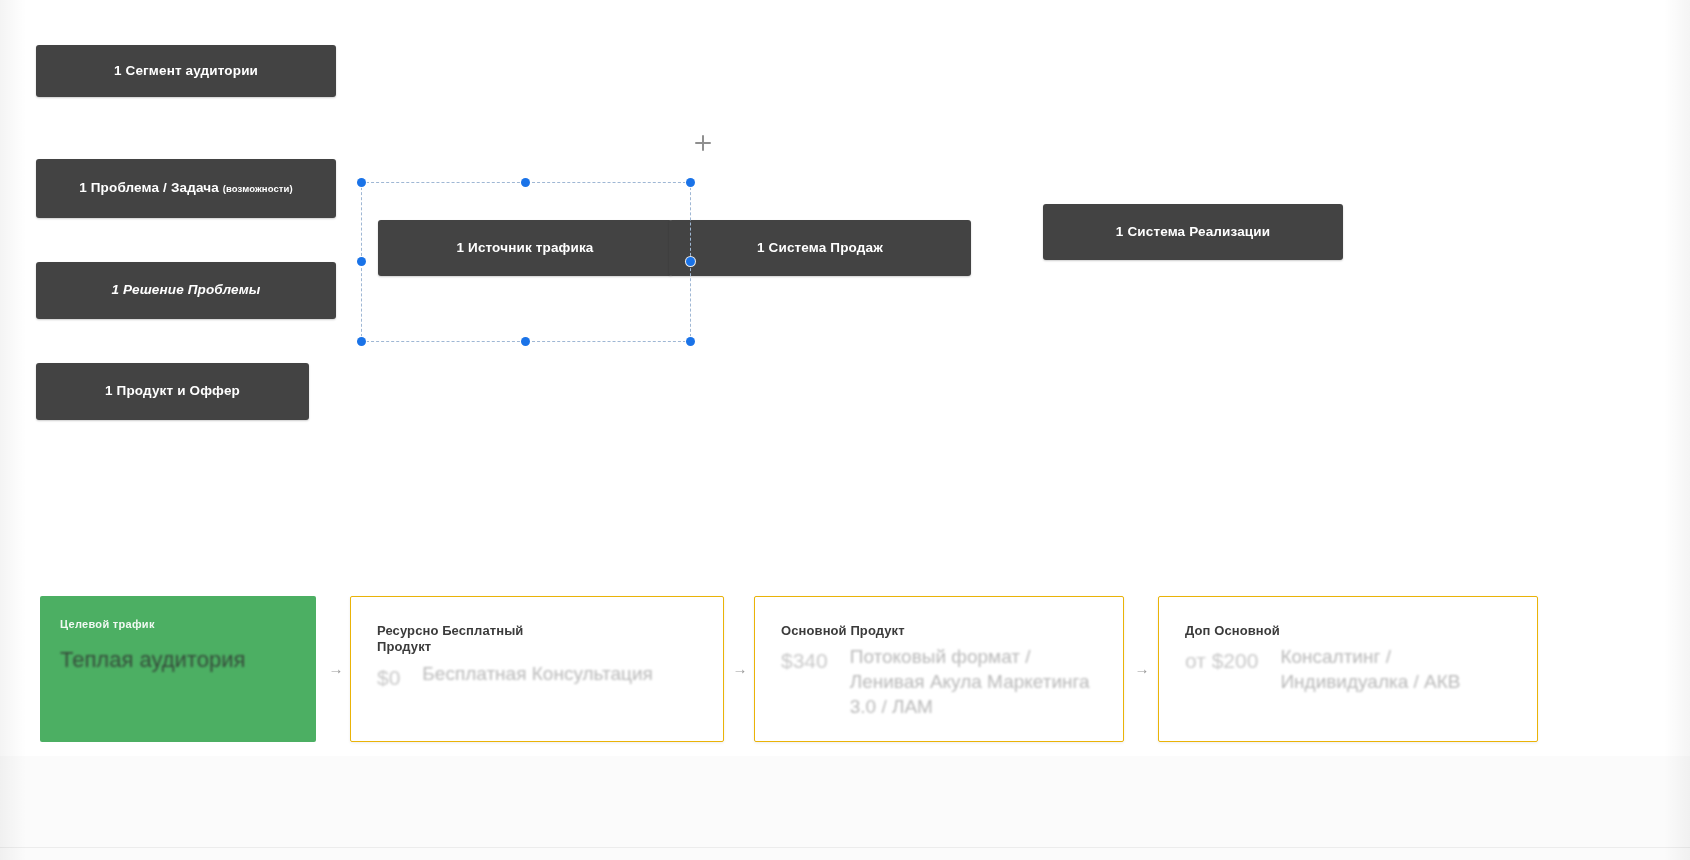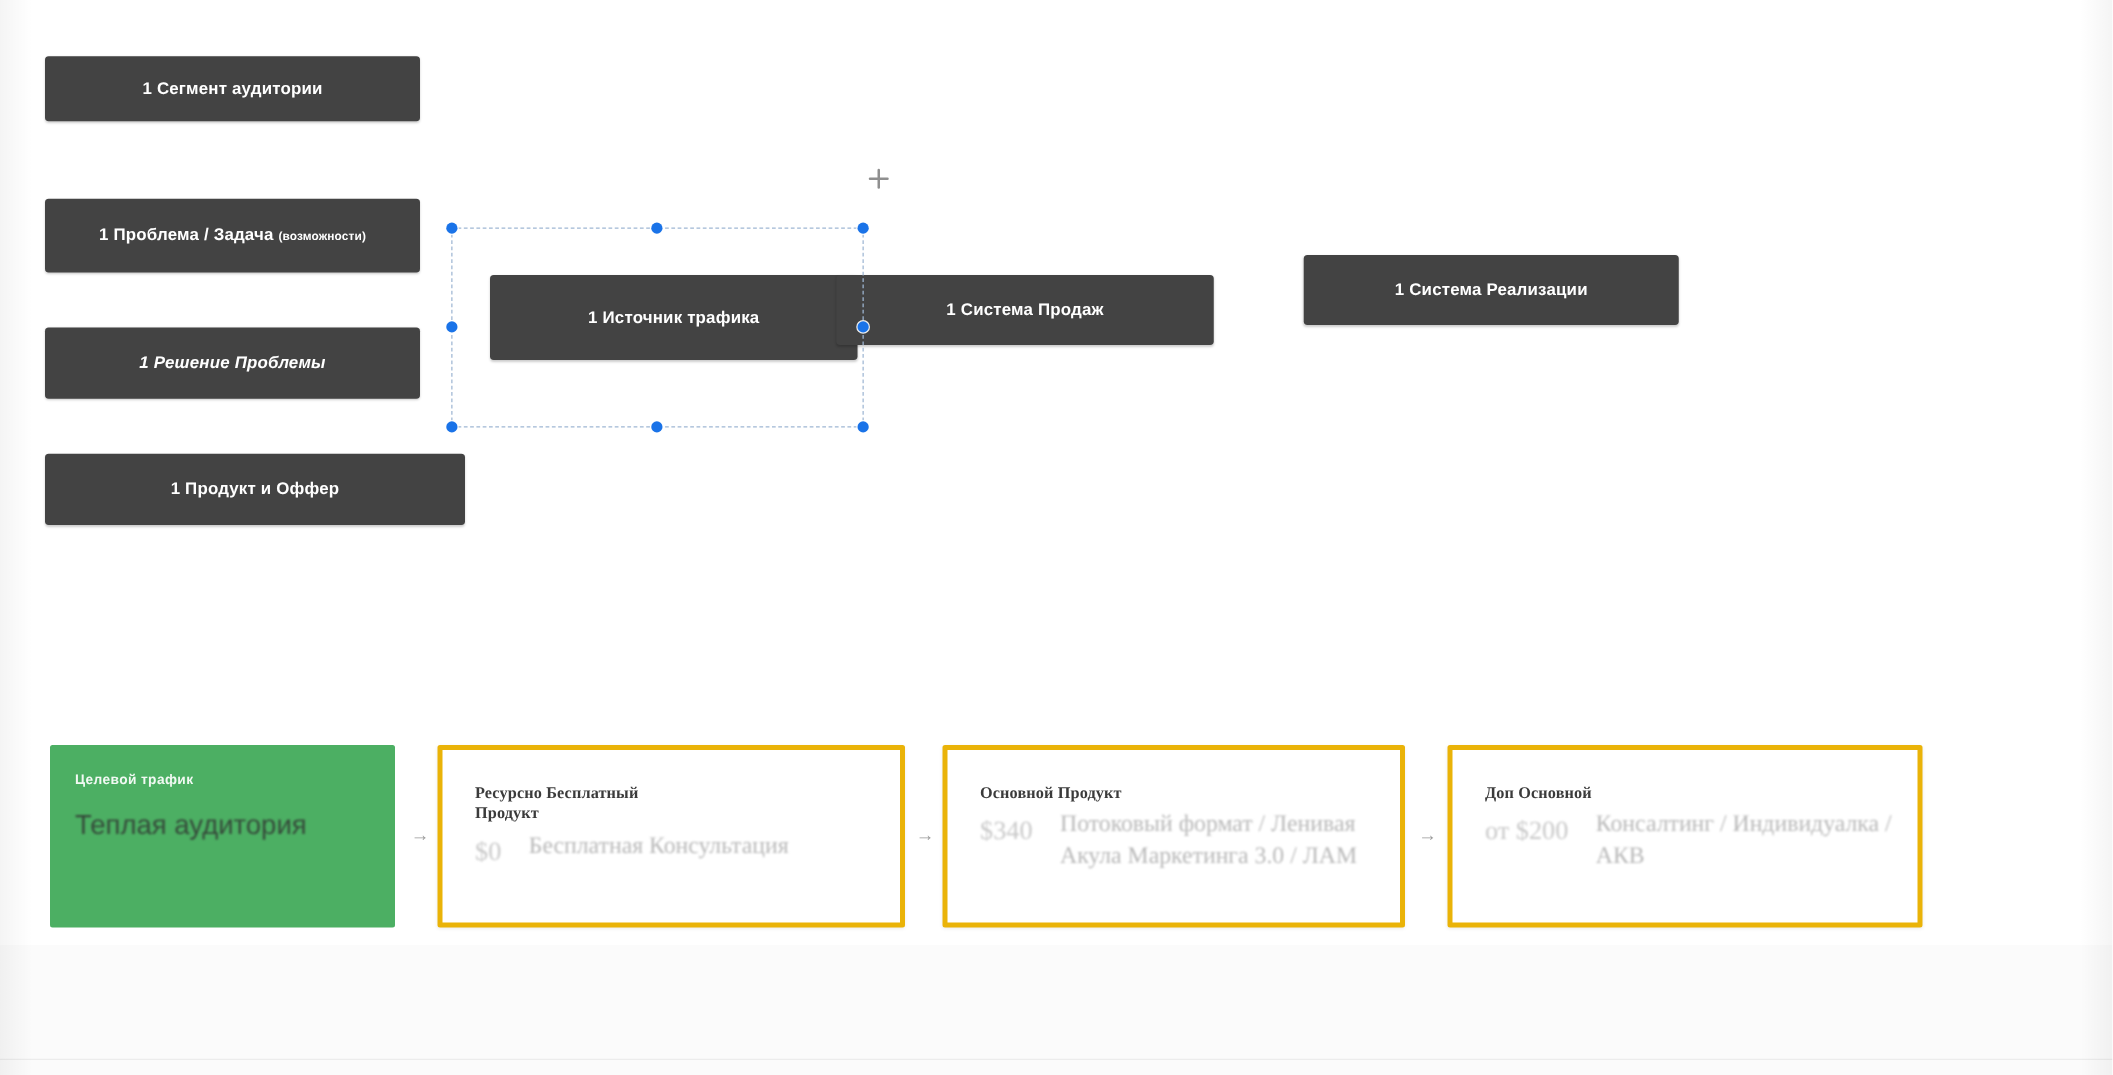--- a/index.html
+++ b/index.html
@@ -48,24 +48,24 @@
   .node-label .sub {
     font-size: 9.5px;
     font-weight: 600;
     letter-spacing: 0.1px;
   }
 
   
   #node-segment   { left: 36px;  top: 45px;  width: 300px; height: 52px; }
   #node-problem   { left: 36px;  top: 159px; width: 300px; height: 59px; }
   #node-solution  { left: 36px;  top: 262px; width: 300px; height: 57px; font-style: italic; }
-  #node-product   { left: 36px;  top: 363px; width: 336px; height: 57px; }
-
-  
-  #node-traffic   { left: 392px;  top: 220px; width: 294px; height: 68px; }
+  #node-product   { left: 36px;  top: 363px; width: 273px; height: 57px; }
+
+  
+  #node-traffic   { left: 378px;  top: 220px; width: 294px; height: 56px; }
   #node-sales     { left: 669px;  top: 220px; width: 302px; height: 56px; }
   #node-fulfil    { left: 1043px; top: 204px; width: 300px; height: 56px; }
 
   
   .selection {
     position: absolute;
     left: 361px;
     top: 182px;
     width: 330px;
     height: 160px;
@@ -124,24 +124,23 @@
     height: 146px;
     box-sizing: border-box;
     border-radius: 2px;
   }
   .funnel-card.green {
     background: #4CAF63;
     padding: 22px 20px 0 20px;
   }
   .funnel-card.white {
     background: #ffffff;
-    border: 4px solid #eab308;
+    border: 1px solid #eab308;
     box-shadow: 0 1px 3px rgba(0,0,0,0.07);
     padding: 26px 14px 0 26px;
-    font-family: Liberation Serif, serif;
   }
 
   #card-audience { left: 40px;   width: 276px; }
   #card-free     { left: 350px;  width: 374px; }
   #card-main     { left: 754px;  width: 370px; }
   #card-extra    { left: 1158px; width: 380px; }
 
   .green-kicker {
     color: rgba(255,255,255,0.92);
     font-size: 11px;

